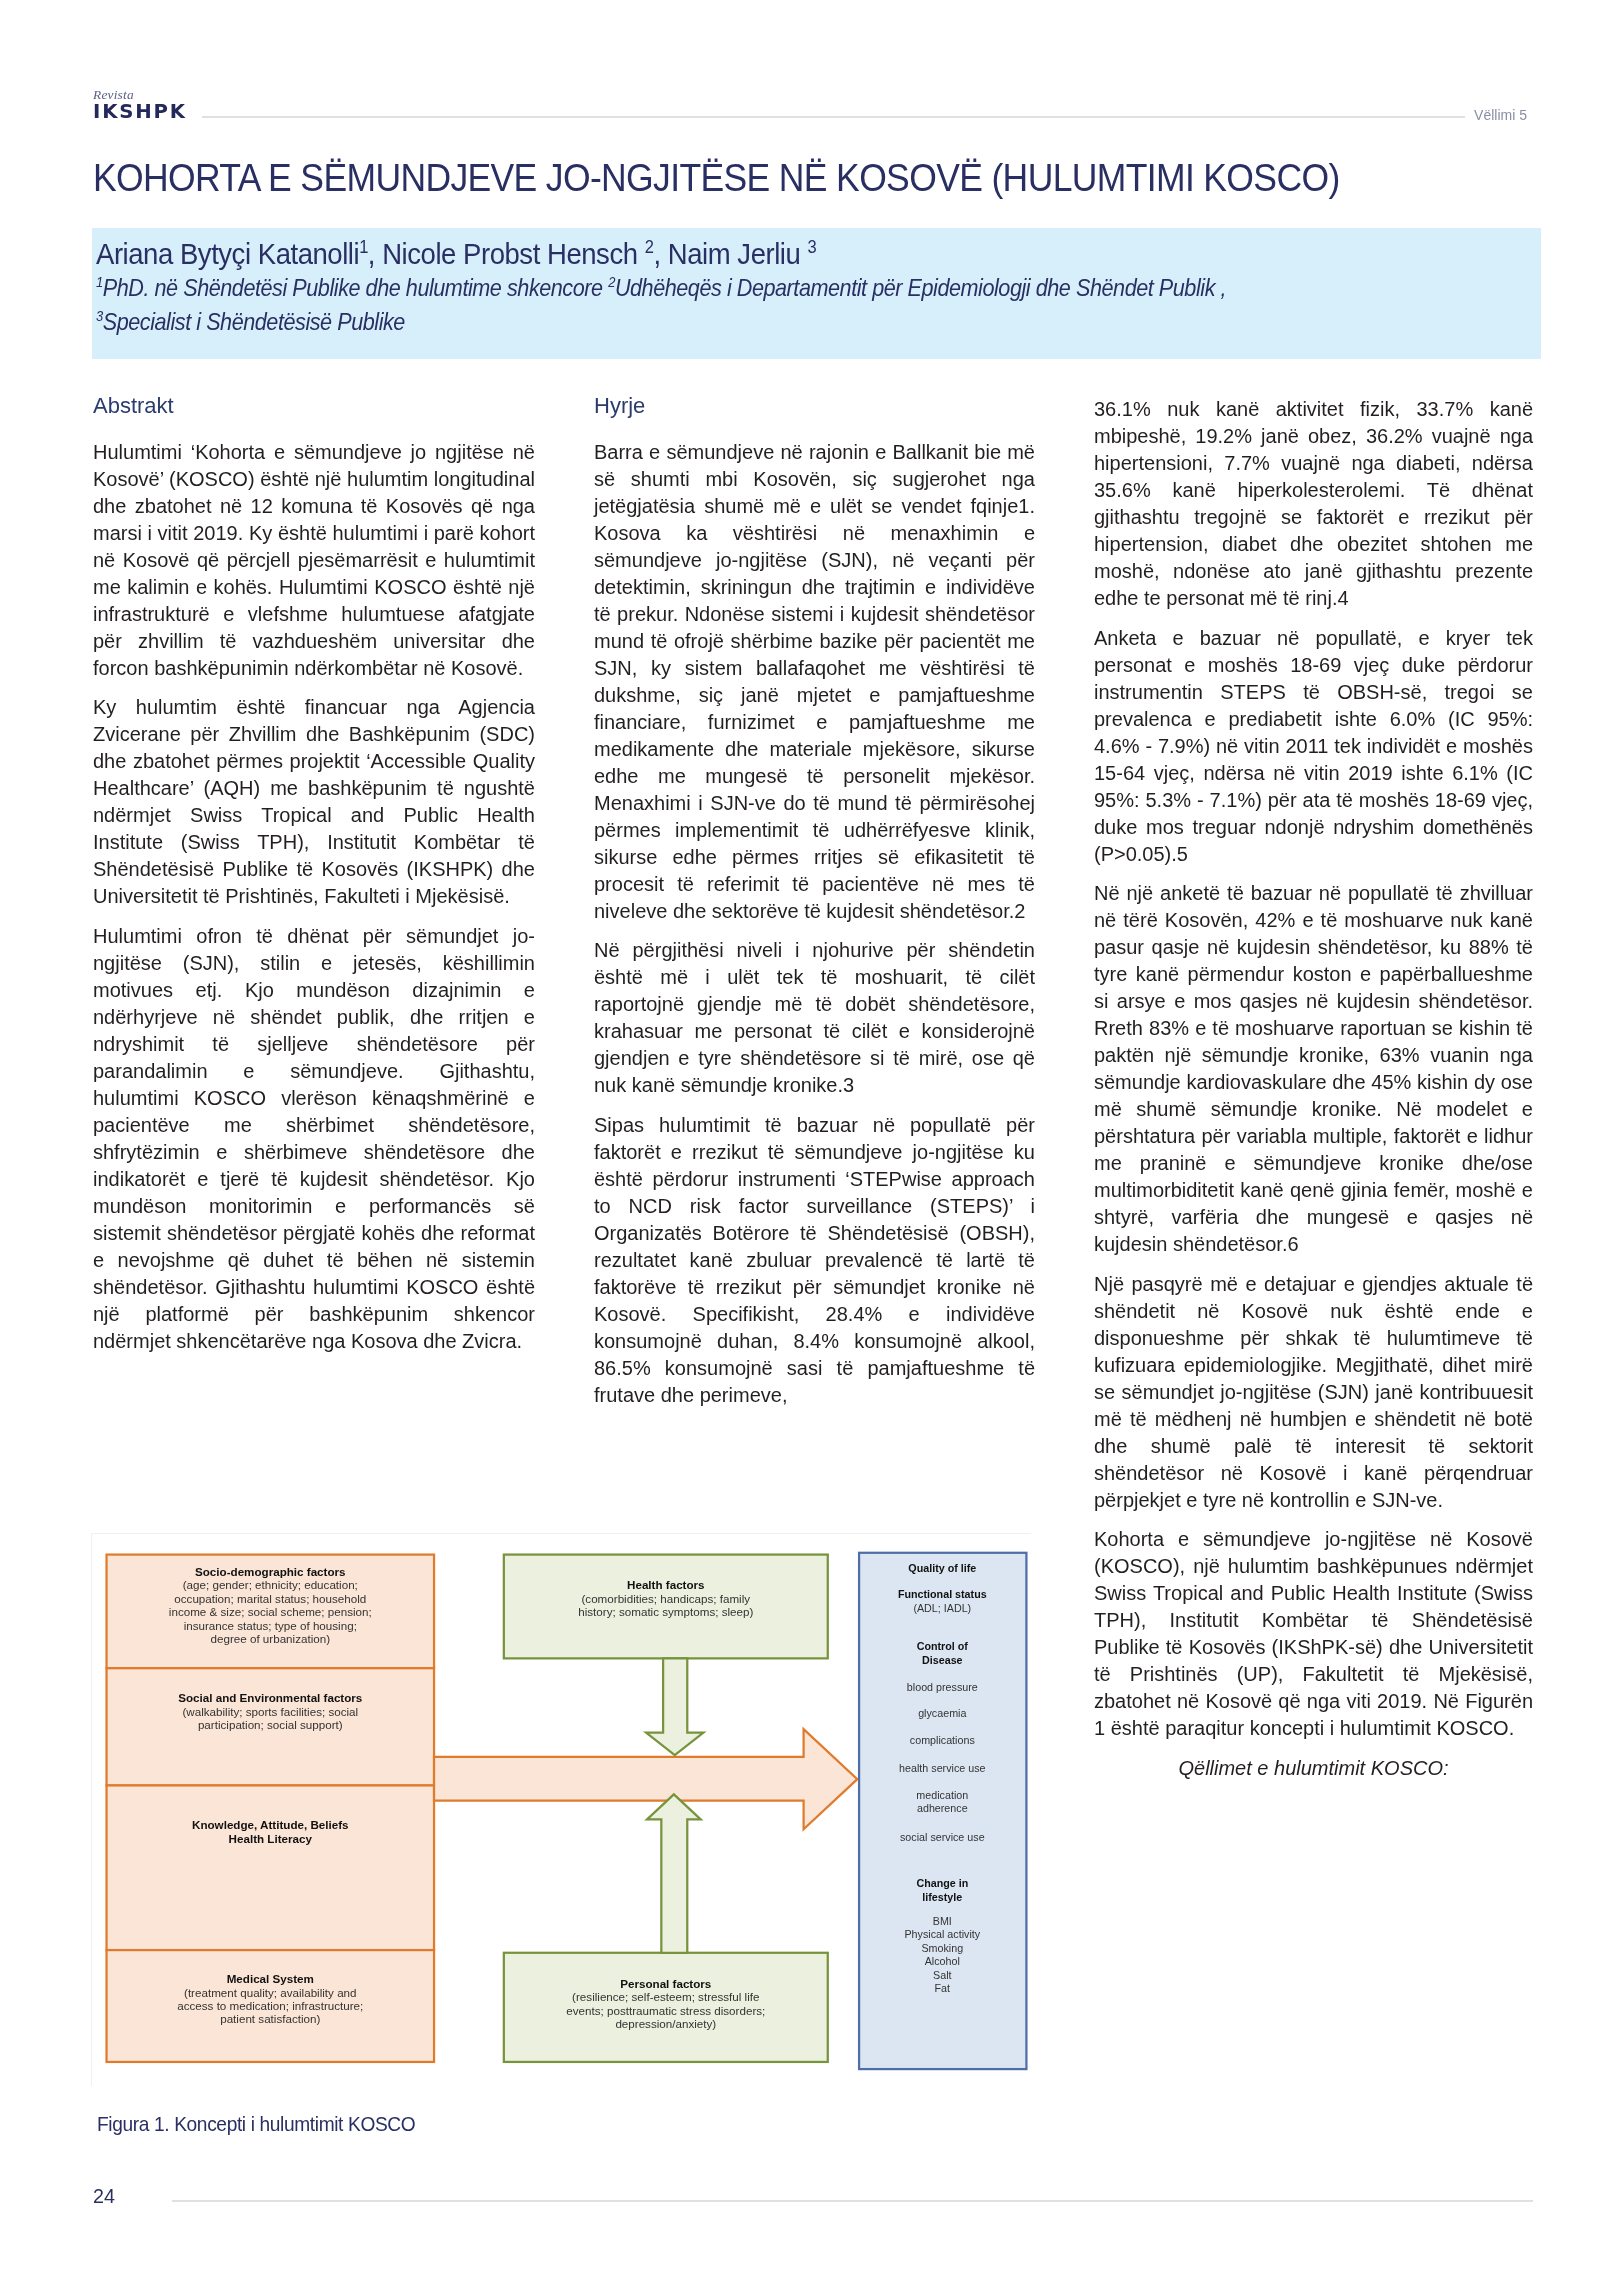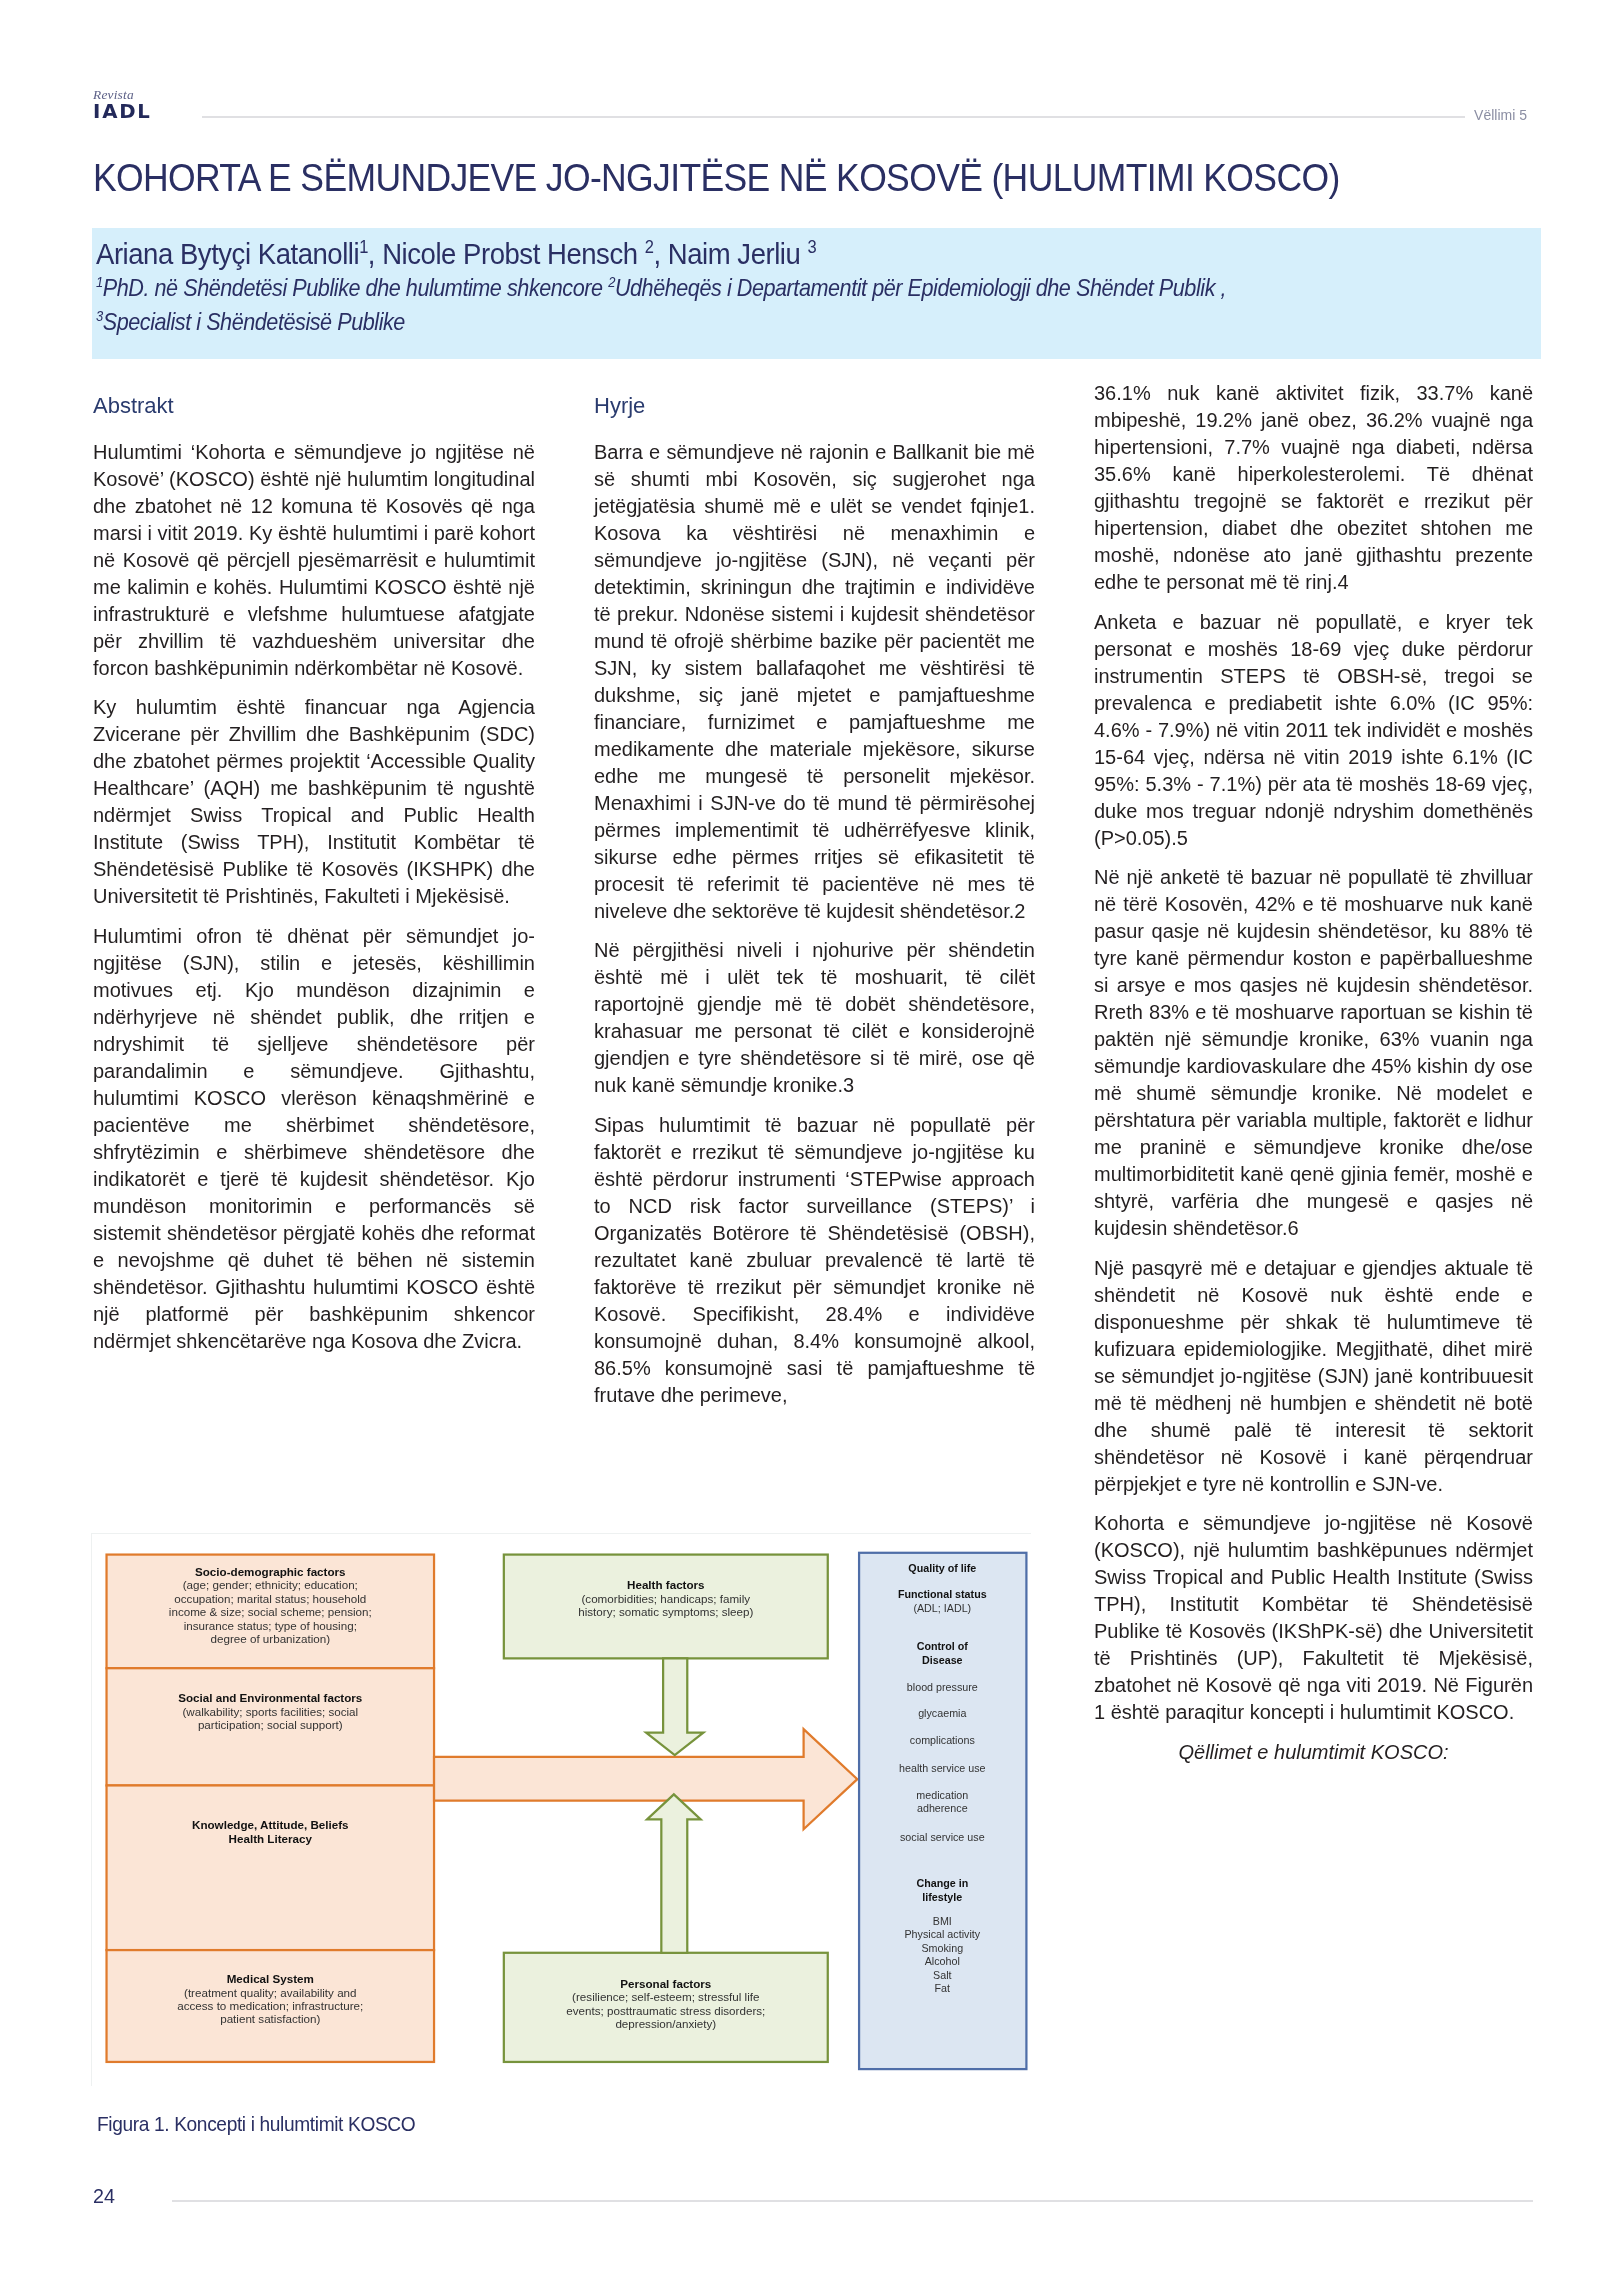--- a/index.html
+++ b/index.html
@@ -18,39 +18,39 @@
   
   .authors-box { position: absolute; left: 92px; top: 228px; width: 1449px; height: 131px; background: #d6effb; padding: 9px 3.6px; }
   .authors-line { font-size: 29.6px; color: #2a2f63; white-space: nowrap; letter-spacing: -0.5px; transform: scaleX(0.93); transform-origin: left top; }
   .authors-line sup, .aff sup { font-size: 60%; vertical-align: super; line-height: 0; }
   .aff { font-style: italic; font-size: 24px; color: #2a2f63; white-space: nowrap; letter-spacing: -0.5px; line-height: 34px; transform: scaleX(0.9); transform-origin: left top; }
 
   
   .col { position: absolute; top: 392px; width: 466px; font-size: 20px; line-height: 27px; color: #231f20; }
   .col-1 { left: 93px; width: 442px; }
   .col-2 { left: 594px; width: 441px; }
-  .col-3 { left: 1094px; width: 439px; top: 380px; }
+  .col-3 { left: 1094px; width: 439px; top: 396px; }
   .sec-head { font-size: 22px; color: #2a3b6e; margin-bottom: 19.7px; line-height: 27px; }
   .para { text-align: justify; margin-bottom: 12.5px; hyphens: none; }
 
   
   .figure { position: absolute; left: 91px; top: 1533px; width: 940px; height: 553px; background: #22c55e; border: 0.9px solid #eef1f1; }
   .fig-svg { position: absolute; left: 0; top: 0; }
   .caption { position: absolute; left: 97px; top: 2112px; font-size: 20.6px; color: #2a2f63; letter-spacing: -0.4px; transform: scaleX(0.93); transform-origin: left top; white-space: nowrap; }
 
   
   .page-num { position: absolute; left: 93px; top: 2185px; font-size: 19.7px; color: #2a2f63; }
   .footer-rule { position: absolute; left: 172px; top: 2200px; width: 1361px; height: 1.8px; background: #e0e0e3; }
 </style>
 </head>
 <body>
 
 <div class="logo">
   <div class="logo-small">Revista</div>
-  <div class="logo-big">IADL</div>
+  <div class="logo-big">IKSHPK</div>
 </div>
 <div class="header-rule"></div>
 <div class="volume">Vëllimi 5</div>
 
 <h1 class="page-title">KOHORTA E SËMUNDJEVE JO-NGJITËSE NË KOSOVË (HULUMTIMI KOSCO)</h1>
 
 <div class="authors-box">
   <div class="authors-line">
     <span>Ariana Bytyçi Katanolli</span><sup>1</sup><span>, Nicole Probst Hensch </span><sup>2</sup><span>, Naim Jerliu </span><sup>3</sup>
   </div>

